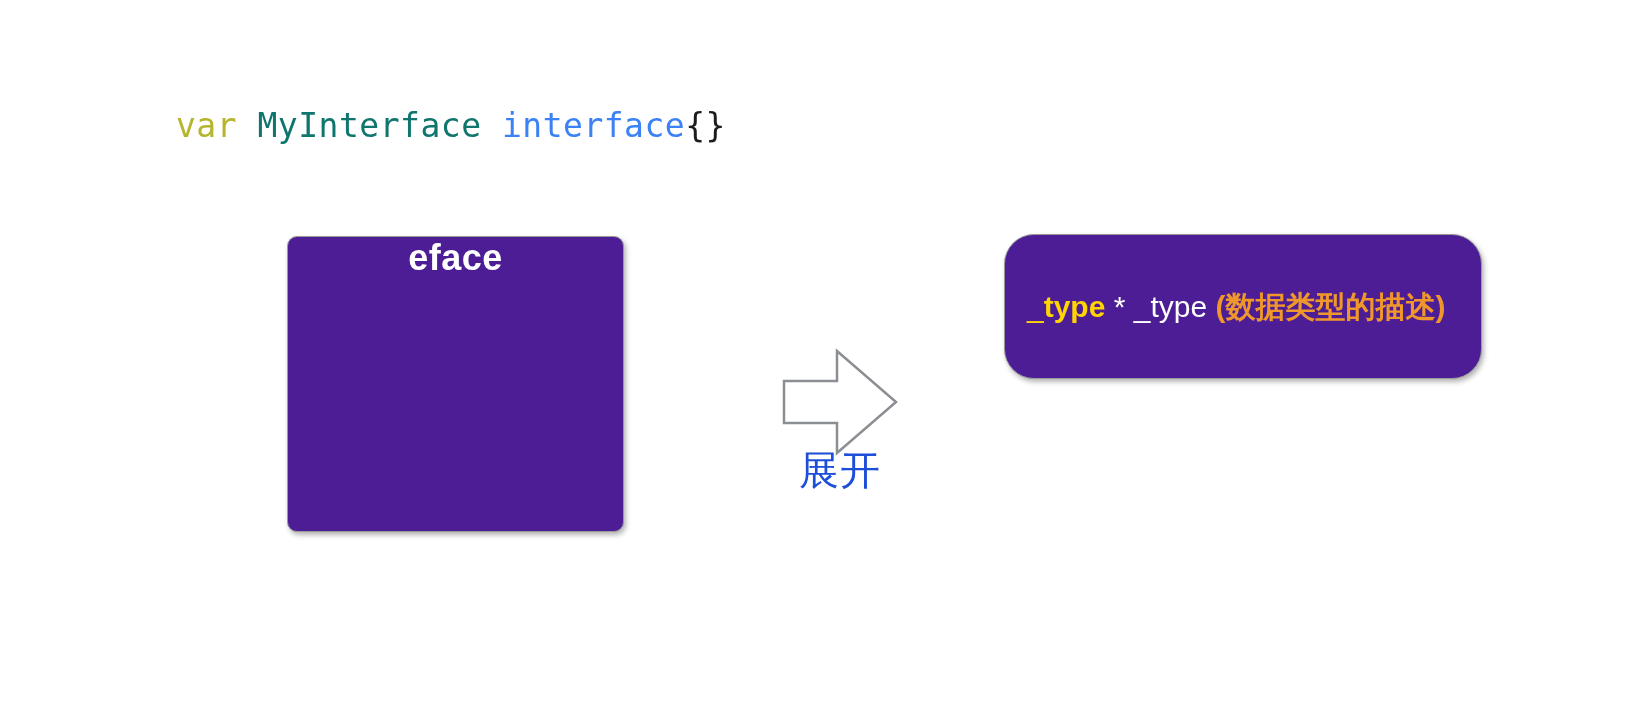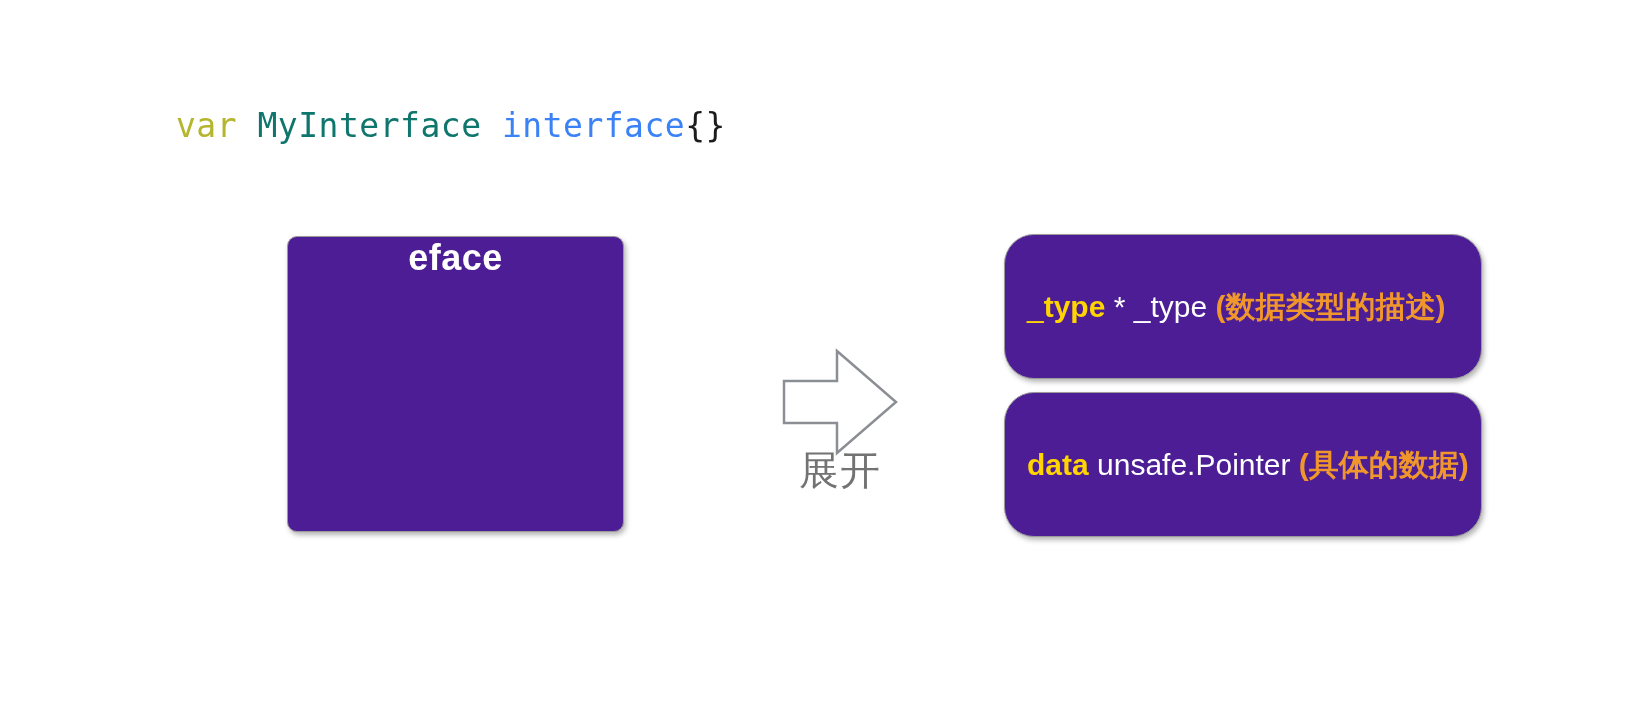--- a/index.html
+++ b/index.html
@@ -115,21 +115,21 @@
     height: 115px;
   }
 
   #arrow-label {
     position: absolute;
     left: 778px;
     top: 443px;
     width: 124px;
     text-align: center;
     font-size: 40px;
-    color: #737373;
+    color: #1d4ed8;
     font-family: Liberation Sans, sans-serif;
     letter-spacing: 1px;
   }
 
   
   #caption {
     position: absolute;
     left: 253px;
     top: 570px;
     white-space: nowrap;
@@ -154,17 +154,14 @@
 
   <svg id="arrow-svg" viewBox="0 0 120 115" xmlns="http://www.w3.org/2000/svg">
     <polygon points="4,36 57,36 57,6 116,57 57,108 57,78 4,78" fill="#ffffff" stroke="#8b8e93" stroke-width="2.5" stroke-linejoin="miter"></polygon>
   </svg>
   <div id="arrow-label">展开</div>
 
   <div class="bluebox" id="type-box">
     <div class="field-row"><span class="f-under">_</span><span class="f-key">type</span><span class="f-val"> * </span><span class="f-val">_type</span><span class="f-val"> </span><span class="f-note">(数据类型的描述)</span></div>
   </div>
 
-  <div class="bluebox" id="data-box">
-    <div class="field-row"><span class="f-under"></span><span class="f-key">data</span><span class="f-val"> </span><span class="f-val">unsafe.Pointer</span><span class="f-val"> </span><span class="f-note">(具体的数据)</span></div>
-  </div>
 
 </div>
 
 </body></html>

